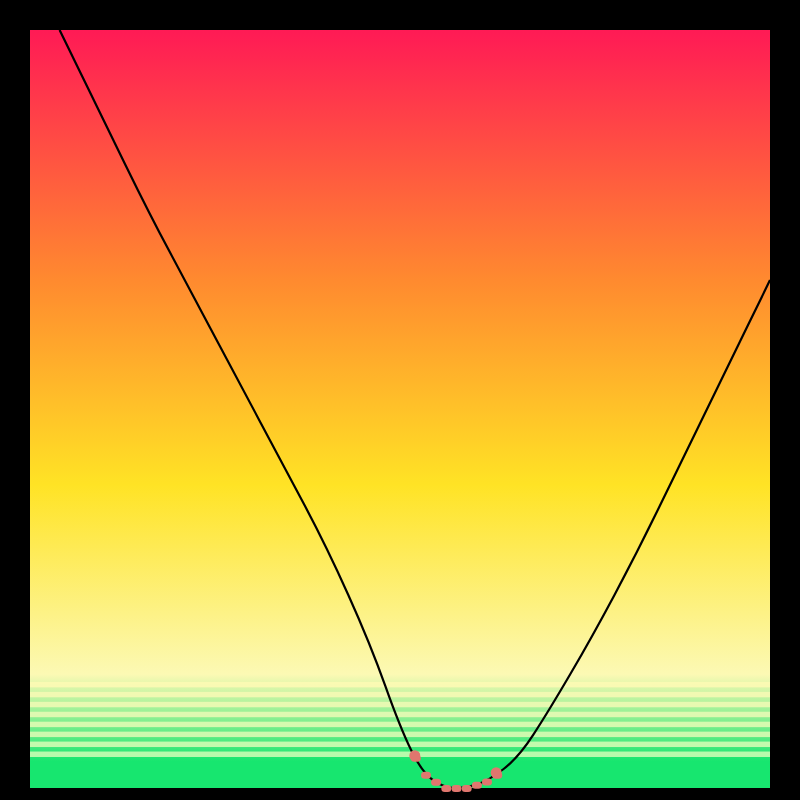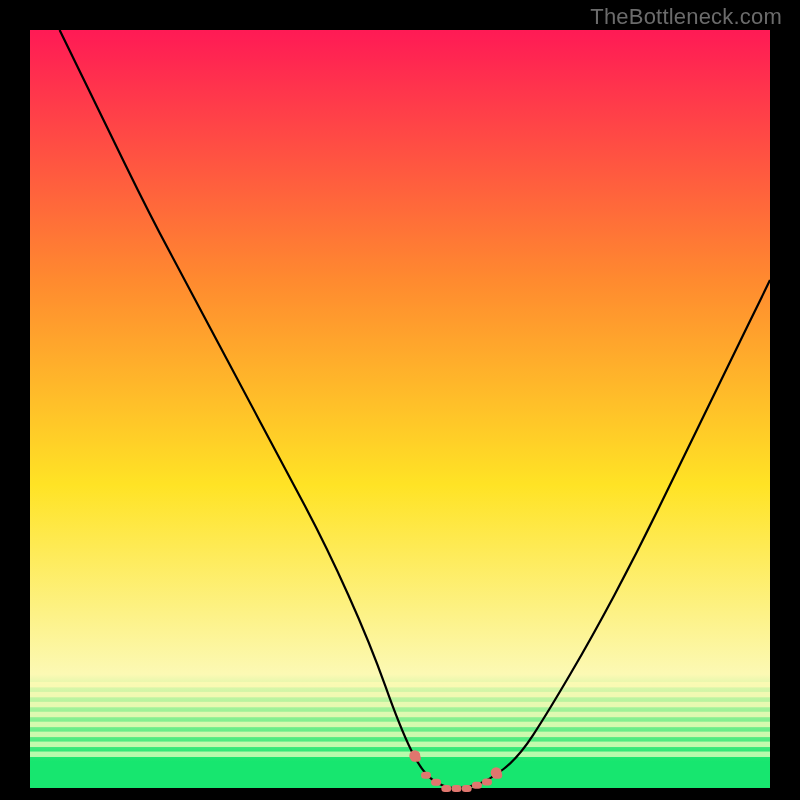--- a/index.html
+++ b/index.html
@@ -30,21 +30,20 @@
   svg {
     position: absolute;
     top: 0;
     left: 0;
   }
 </style>
 </head>
 <body>
 
 <div class="stage">
-  <div class="watermark">TheBottleneck.com</div>
 
   <svg id="chart-svg" width="800" height="800" viewBox="0 0 800 800">
     <defs>
       <linearGradient id="heat" x1="0" y1="0" x2="0" y2="1">
           <stop offset="0.00%" stop-color="#ff1a55"></stop>
           <stop offset="33.00%" stop-color="#ff8a2f"></stop>
           <stop offset="60.00%" stop-color="#ffe325"></stop>
           <stop offset="85.00%" stop-color="#fcf9b4"></stop>
           <stop offset="96.50%" stop-color="#17e66f"></stop>
           <stop offset="100.00%" stop-color="#17e66f"></stop>

